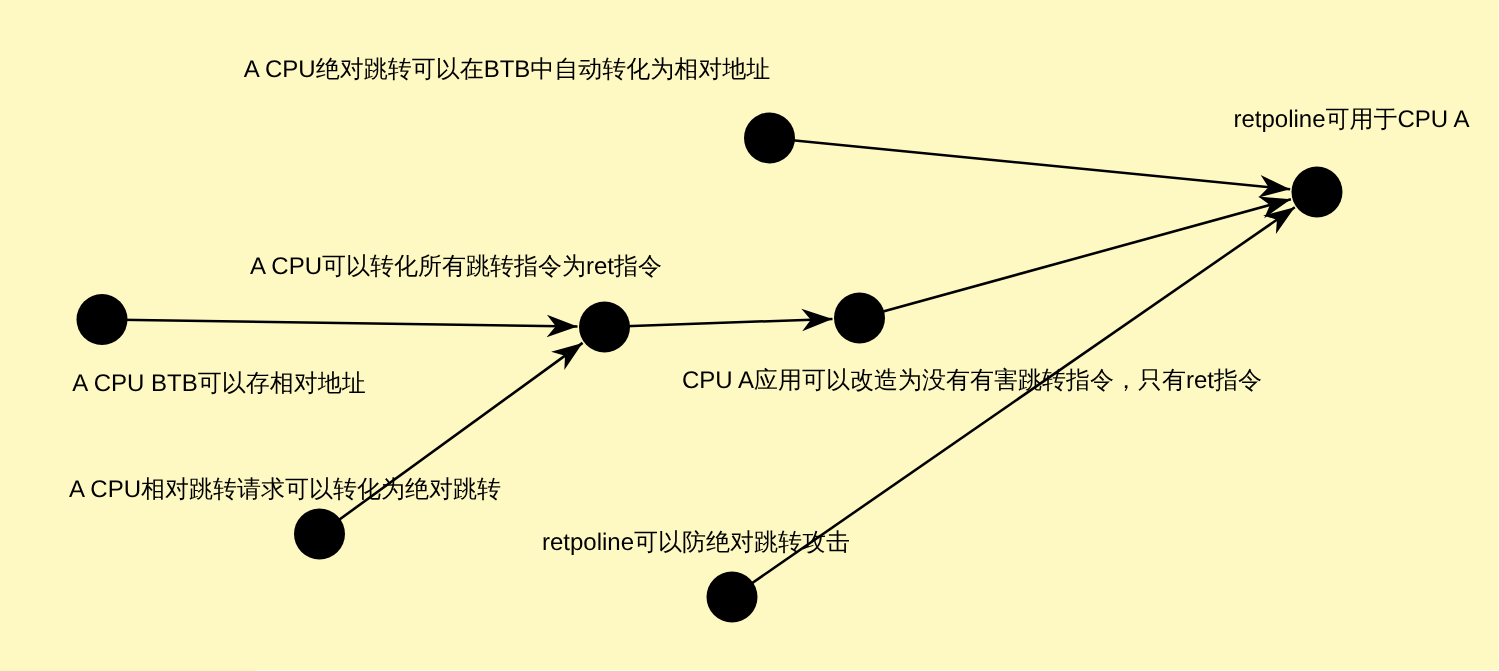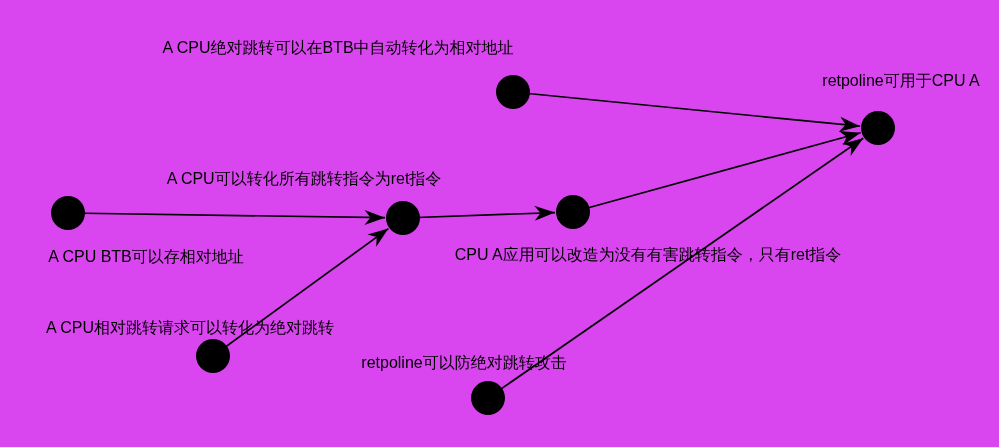--- a/index.html
+++ b/index.html
@@ -7,21 +7,21 @@
     padding: 0;
     background: #ffffff;
   }
   body {
     font-family: "Liberation Sans", sans-serif;
   }
   .canvas {
     position: relative;
     width: 999px;
     height: 447px;
-    background: #d946ef;
+    background: #fef9c3;
     overflow: hidden;
   }
   svg { display: block; }
   .node-label {
     font-family: "Liberation Sans", sans-serif;
     font-size: 16px;
     fill: #000000;
   }
 </style>
 </head>

